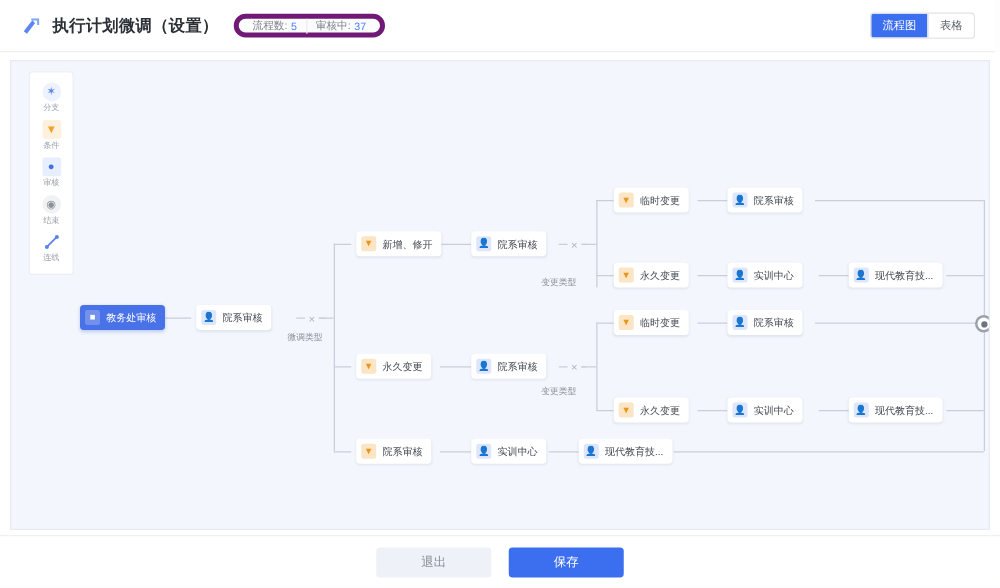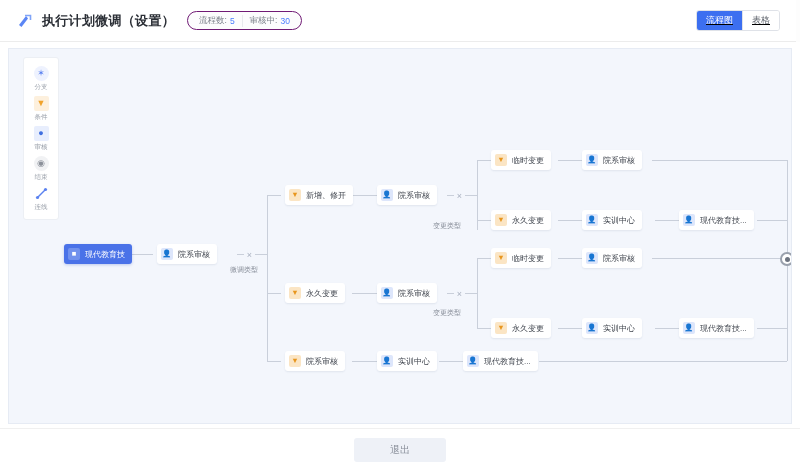--- a/index.html
+++ b/index.html
@@ -30,21 +30,21 @@
     flex: 0 0 auto;
     display: flex; align-items: center; justify-content: center;
   }
   .title-text {
     font-size: 13px; font-weight: bold; color: #2b2f36;
     letter-spacing: .3px; white-space: nowrap;
   }
   .stat-pill {
     margin-left: 12px;
     height: 19px;
-    border: 1px solid #701a75;
+    border: 4px solid #701a75;
     border-radius: 10px;
     display: flex; align-items: center;
     padding: 0 4px;
     background: #fcfcfd;
   }
   .stat-chunk {
     display: flex; align-items: center;
     font-size: 8.5px; color: #7c818b;
     padding: 0 7px;
     white-space: nowrap;
@@ -53,21 +53,20 @@
   .stat-val { color: #4a7dff; margin-left: 3px; }
   .topbar-spacer { flex: 1 1 auto; }
   .seg {
     display: flex; align-items: stretch;
     height: 21px;
     border: 1px solid #dfe2e8;
     border-radius: 3px;
     overflow: hidden;
     margin-right: 6px;
     background: #fff;
-    text-decoration: underline;
   }
   .seg-btn {
     font-size: 9px; padding: 0 9px;
     display: flex; align-items: center; justify-content: center;
     color: #5b6069; background: #fff; cursor: pointer;
     white-space: nowrap;
   }
   .seg-btn.active { background: #3c6ff0; color: #fff; }
   .seg-btn + .seg-btn { border-left: 1px solid #dfe2e8; }
 
@@ -214,21 +213,21 @@
     </div>
     <div class="title-text">执行计划微调（设置）</div>
 
     <div class="stat-pill">
       <div class="stat-chunk">
         <span>流程数:</span>
         <span class="stat-val">5</span>
       </div>
       <div class="stat-chunk">
         <span>审核中:</span>
-        <span class="stat-val">30</span>
+        <span class="stat-val">37</span>
       </div>
     </div>
 
     <div class="topbar-spacer"></div>
 
     <div class="seg">
       <div class="seg-btn active">流程图</div>
       <div class="seg-btn">表格</div>
     </div>
   </div>
@@ -310,21 +309,21 @@
       <div class="xmark" style="left:235px; top:200px;">×</div>
       <div class="xmark" style="left:445px; top:141px;">×</div>
       <div class="xmark" style="left:445px; top:239px;">×</div>
 
       <div class="edge-label" style="left:221px; top:216px;">微调类型</div>
       <div class="edge-label" style="left:424px; top:172px;">变更类型</div>
       <div class="edge-label" style="left:424px; top:259px;">变更类型</div>
 
       <div class="node start" style="left:55px; top:195px;">
         <span class="n-ico">■</span>
-        <span>现代教育技</span>
+        <span>教务处审核</span>
       </div>
 
       <div class="node user" style="left:148px; top:195px;">
         <span class="n-ico">👤</span>
         <span>院系审核</span>
       </div>
 
       <div class="node cond" style="left:276px; top:136px;">
         <span class="n-ico">▼</span>
         <span>新增、修开</span>
@@ -398,15 +397,16 @@
         <span>现代教育技...</span>
       </div>
 
       <div class="endnode" style="left:771px; top:203px;"></div>
 
     </div>
   </div>
 
   <div class="footer">
     <button class="btn ghost">退出</button>
+    <button class="btn primary">保存</button>
   </div>
 
 </div>
 
 </body></html>

